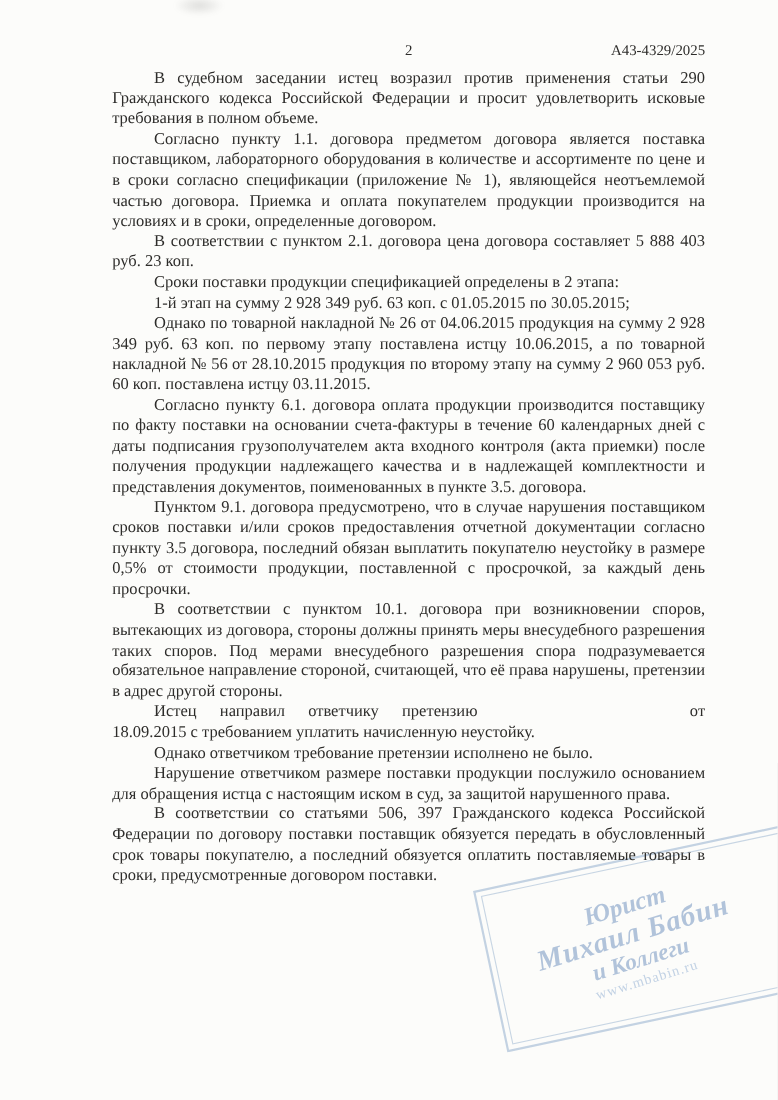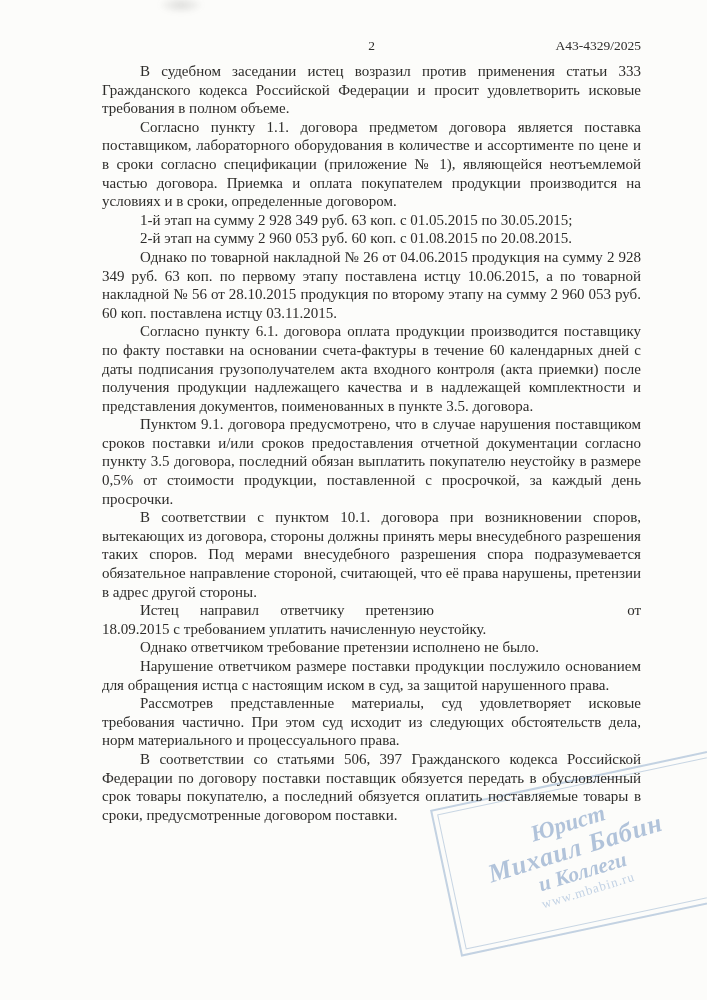--- a/index.html
+++ b/index.html
@@ -97,28 +97,28 @@
       <div class="stamp-text">
         <div class="stamp-line1">Юрист</div>
         <div class="stamp-line2">Михаил Бабин</div>
         <div class="stamp-line3">и Коллеги</div>
         <div class="stamp-url">www.mbabin.ru</div>
       </div>
     </div>
   </div>
 
   <div class="doc-body">
-      <p class="para">В судебном заседании истец возразил против применения статьи 333 Гражданского кодекса Российской Федерации и просит удовлетворить исковые требования в полном объеме.</p>
+      <p class="para">В судебном заседании истец возразил против применения статьи 290 Гражданского кодекса Российской Федерации и просит удовлетворить исковые требования в полном объеме.</p>
       <p class="para">Согласно пункту 1.1. договора предметом договора является поставка поставщиком, лабораторного оборудования в количестве и ассортименте по цене и в сроки согласно спецификации (приложение № 1), являющейся неотъемлемой частью договора. Приемка и оплата покупателем продукции производится на условиях и в сроки, определенные договором.</p>
+      <p class="para">В соответствии с пунктом 2.1. договора цена договора составляет 5 888 403 руб. 23 коп.</p>
+      <p class="para">Сроки поставки продукции спецификацией определены в 2 этапа:</p>
       <p class="para">1-й этап на сумму 2 928 349 руб. 63 коп. с 01.05.2015 по 30.05.2015;</p>
-      <p class="para">2-й этап на сумму 2 960 053 руб. 60 коп. с 01.08.2015 по 20.08.2015.</p>
       <p class="para">Однако по товарной накладной № 26 от 04.06.2015 продукция на сумму 2 928 349 руб. 63 коп.  по первому этапу поставлена истцу 10.06.2015, а по товарной накладной № 56 от 28.10.2015 продукция по второму этапу на сумму 2 960 053 руб. 60 коп. поставлена истцу 03.11.2015.</p>
       <p class="para">Согласно пункту 6.1. договора оплата продукции производится поставщику по факту поставки на основании счета-фактуры в течение 60 календарных дней с даты подписания грузополучателем акта входного контроля (акта приемки) после получения продукции надлежащего качества и в надлежащей комплектности и представления документов, поименованных в пункте 3.5. договора.</p>
       <p class="para">Пунктом 9.1. договора предусмотрено, что в случае нарушения поставщиком сроков поставки и/или сроков предоставления отчетной документации согласно пункту 3.5 договора, последний обязан выплатить покупателю неустойку в размере 0,5% от стоимости продукции, поставленной с просрочкой, за каждый день просрочки.</p>
       <p class="para">В соответствии с пунктом 10.1. договора при возникновении споров, вытекающих из договора, стороны должны принять меры внесудебного разрешения таких споров. Под мерами внесудебного разрешения спора подразумевается обязательное направление стороной, считающей, что её права нарушены, претензии в адрес другой стороны.</p>
       <p class="para">Истец направил ответчику претензию<span class="gap" style="width: 172px;"></span> от 18.09.2015 с требованием уплатить начисленную неустойку.</p>
       <p class="para">Однако ответчиком требование претензии исполнено не было.</p>
       <p class="para">Нарушение ответчиком размере поставки продукции послужило основанием для обращения истца с настоящим иском в суд, за защитой нарушенного права.</p>
-      <p class="para">Рассмотрев представленные материалы, суд удовлетворяет исковые требования частично. При этом суд исходит из следующих обстоятельств дела, норм материального и процессуального права.</p>
       <p class="para">В соответствии со статьями 506, 397 Гражданского кодекса Российской Федерации по договору поставки поставщик обязуется передать в обусловленный срок товары покупателю, а последний обязуется оплатить поставляемые товары в сроки, предусмотренные договором поставки.</p>
     </div>
 
 </div>
 
 </body></html>

